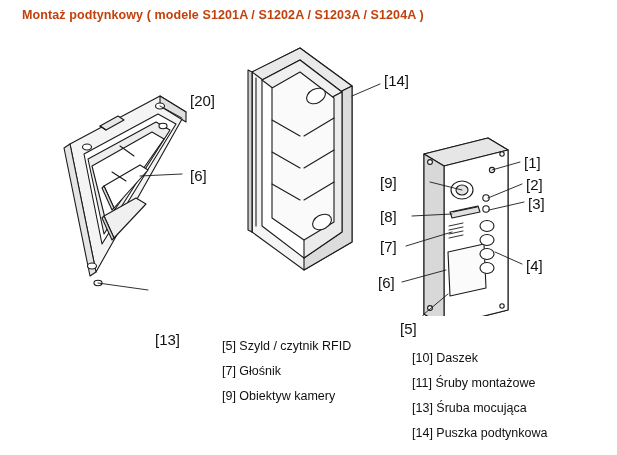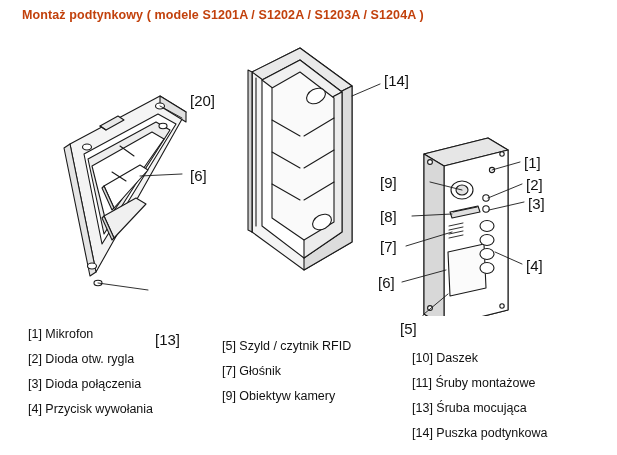--- a/index.html
+++ b/index.html
@@ -203,26 +203,20 @@
   <div class="callout" style="left:378px; top:248px;">[6]</div>
   <div class="callout" style="left:400px; top:294px;">[5]</div>
 
   <div class="callout" style="left:524px; top:128px;">[1]</div>
   <div class="callout" style="left:526px; top:150px;">[2]</div>
   <div class="callout" style="left:528px; top:169px;">[3]</div>
   <div class="callout" style="left:526px; top:231px;">[4]</div>
 </div>
 
 <div class="legend">
-  <div class="legend-col c1">
-    <div class="legend-item">[1] Mikrofon</div>
-    <div class="legend-item">[2] Dioda otw. rygla</div>
-    <div class="legend-item">[3] Dioda połączenia</div>
-    <div class="legend-item">[4] Przycisk wywołania</div>
-  </div>
   <div class="legend-col c2">
     <div class="legend-item">[5] Szyld / czytnik RFID</div>
     <div class="legend-item">[7] Głośnik</div>
     <div class="legend-item">[9] Obiektyw kamery</div>
   </div>
   <div class="legend-col c3">
     <div class="legend-item">[10] Daszek</div>
     <div class="legend-item">[11] Śruby montażowe</div>
     <div class="legend-item">[13] Śruba mocująca</div>
     <div class="legend-item">[14] Puszka podtynkowa</div>

